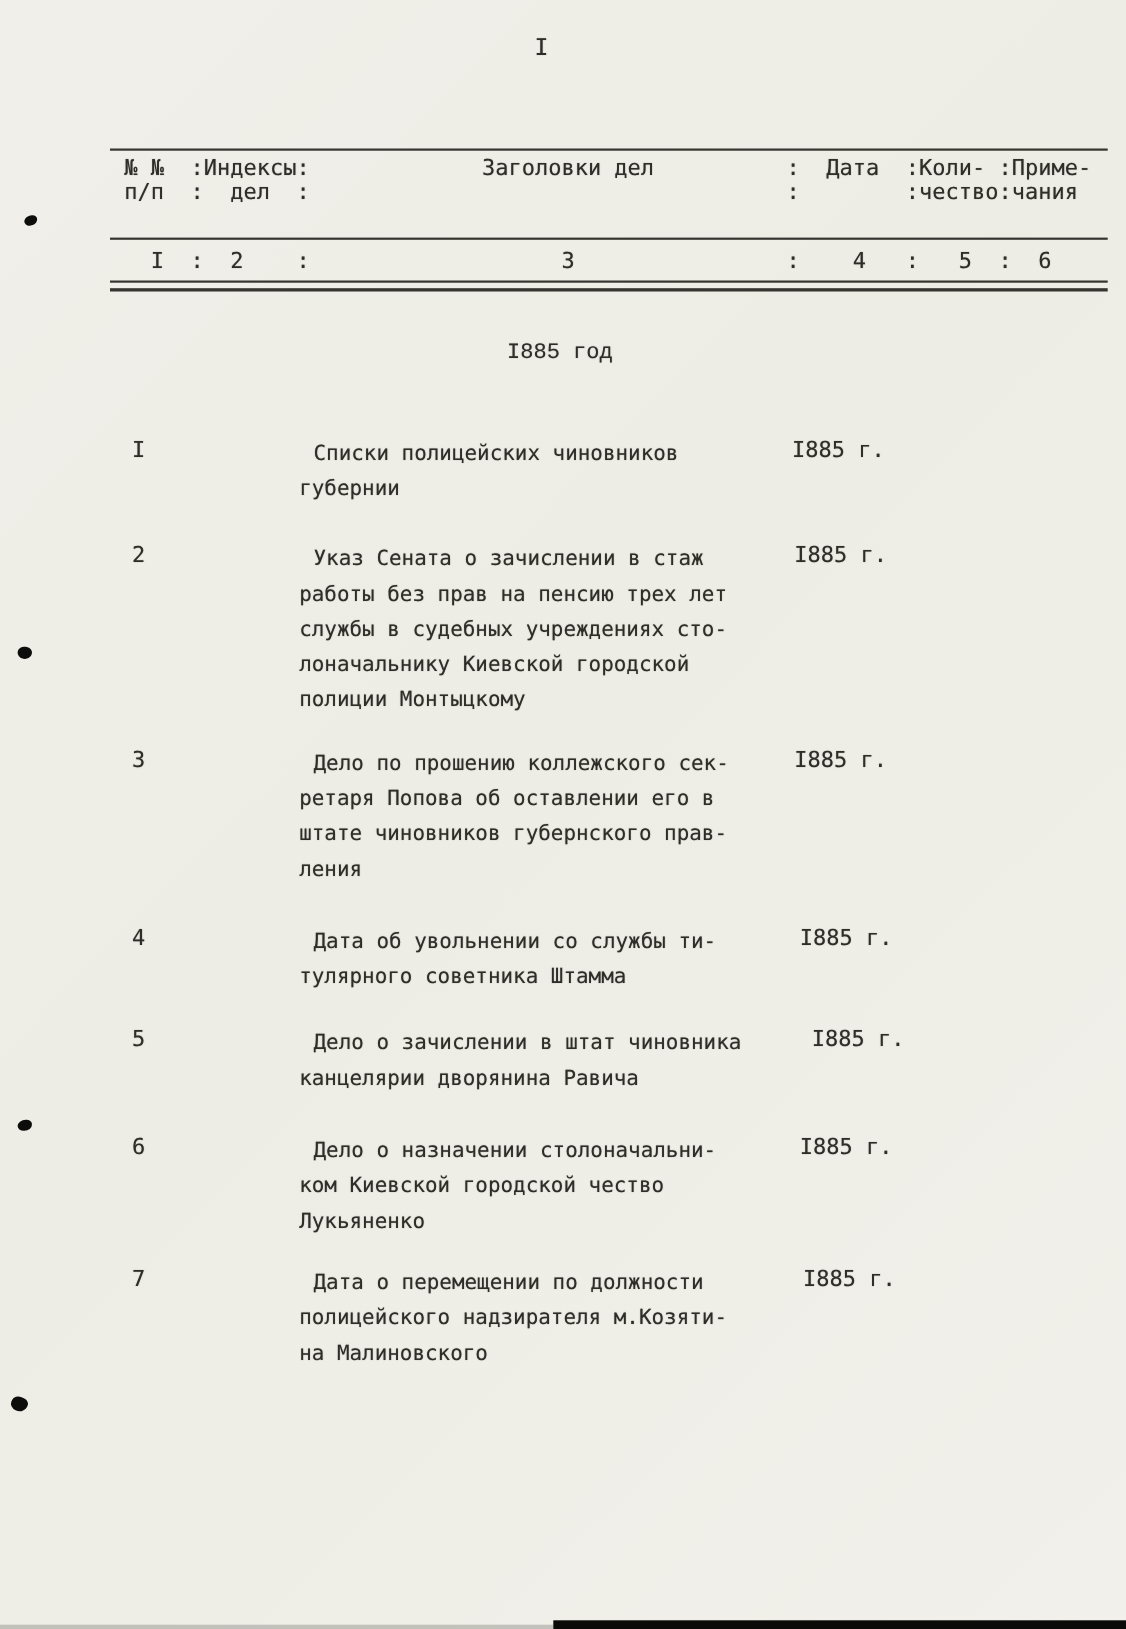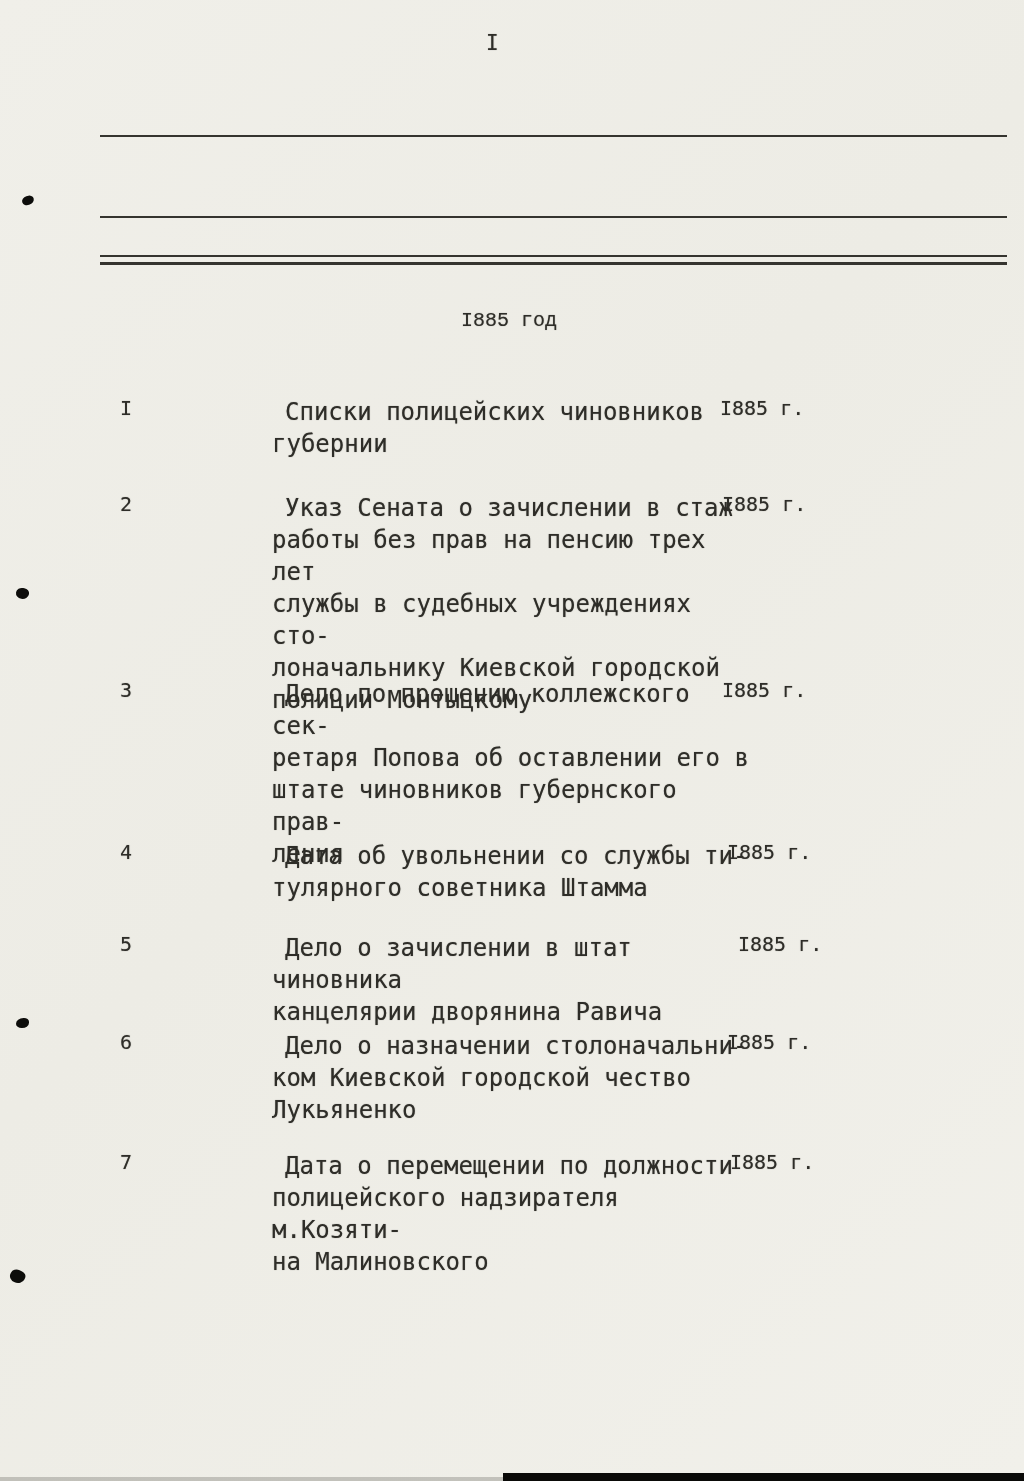--- a/index.html
+++ b/index.html
@@ -38,21 +38,21 @@
   .rule-mid { top: 216px; }
   .rule-dbl-a { top: 255px; }
   .rule-dbl-b { top: 262px; height: 3px; }
   .entry { position: absolute; left: 0; top: 0; width: 100%; }
   .entry .num {
     position: absolute; left: 120px; top: 0;
     font-size: 20px; text-shadow: 0 0 1px rgba(46,45,40,0.5);
   }
   .entry .title {
     position: absolute; left: 272px; top: 0; width: 480px;
-    font-size: 24px; line-height: 32px;
+    font-size: 19px; line-height: 32px;
     white-space: pre-line; text-indent: 13px;
     text-shadow: 0 0 1px rgba(46,45,40,0.5);
   }
   .entry .date {
     position: absolute; left: 722px; top: 0;
     font-size: 20px; white-space: pre;
     text-shadow: 0 0 1px rgba(46,45,40,0.5);
     text-align: right;
   }
   .e1 { top: 396px; } .e1 .date { left: 720px; }
@@ -86,23 +86,26 @@
 </style>
 </head>
 <body>
 
 <div class="page">
 
   <div class="txt page-number">I</div>
 
   <div class="rule rule-top"></div>
 
+  <div class="txt hdr-l1">№ №  :Индексы:             Заголовки дел          :  Дата  :Коли- :Приме-</div>
+  <div class="txt hdr-l2">п/п  :  дел  :                                    :        :чество:чания</div>
 
   <div class="rule rule-mid"></div>
 
+  <div class="txt col-numbers">  I  :  2    :                   3                :    4   :   5  :  6</div>
 
   <div class="rule rule-dbl-a"></div>
   <div class="rule rule-dbl-b"></div>
 
   <div class="txt section-title">I885 год</div>
 
   <div class="entry e1">
     <span class="num">I</span>
     <div class="title">Списки полицейских чиновников
 губернии</div>

